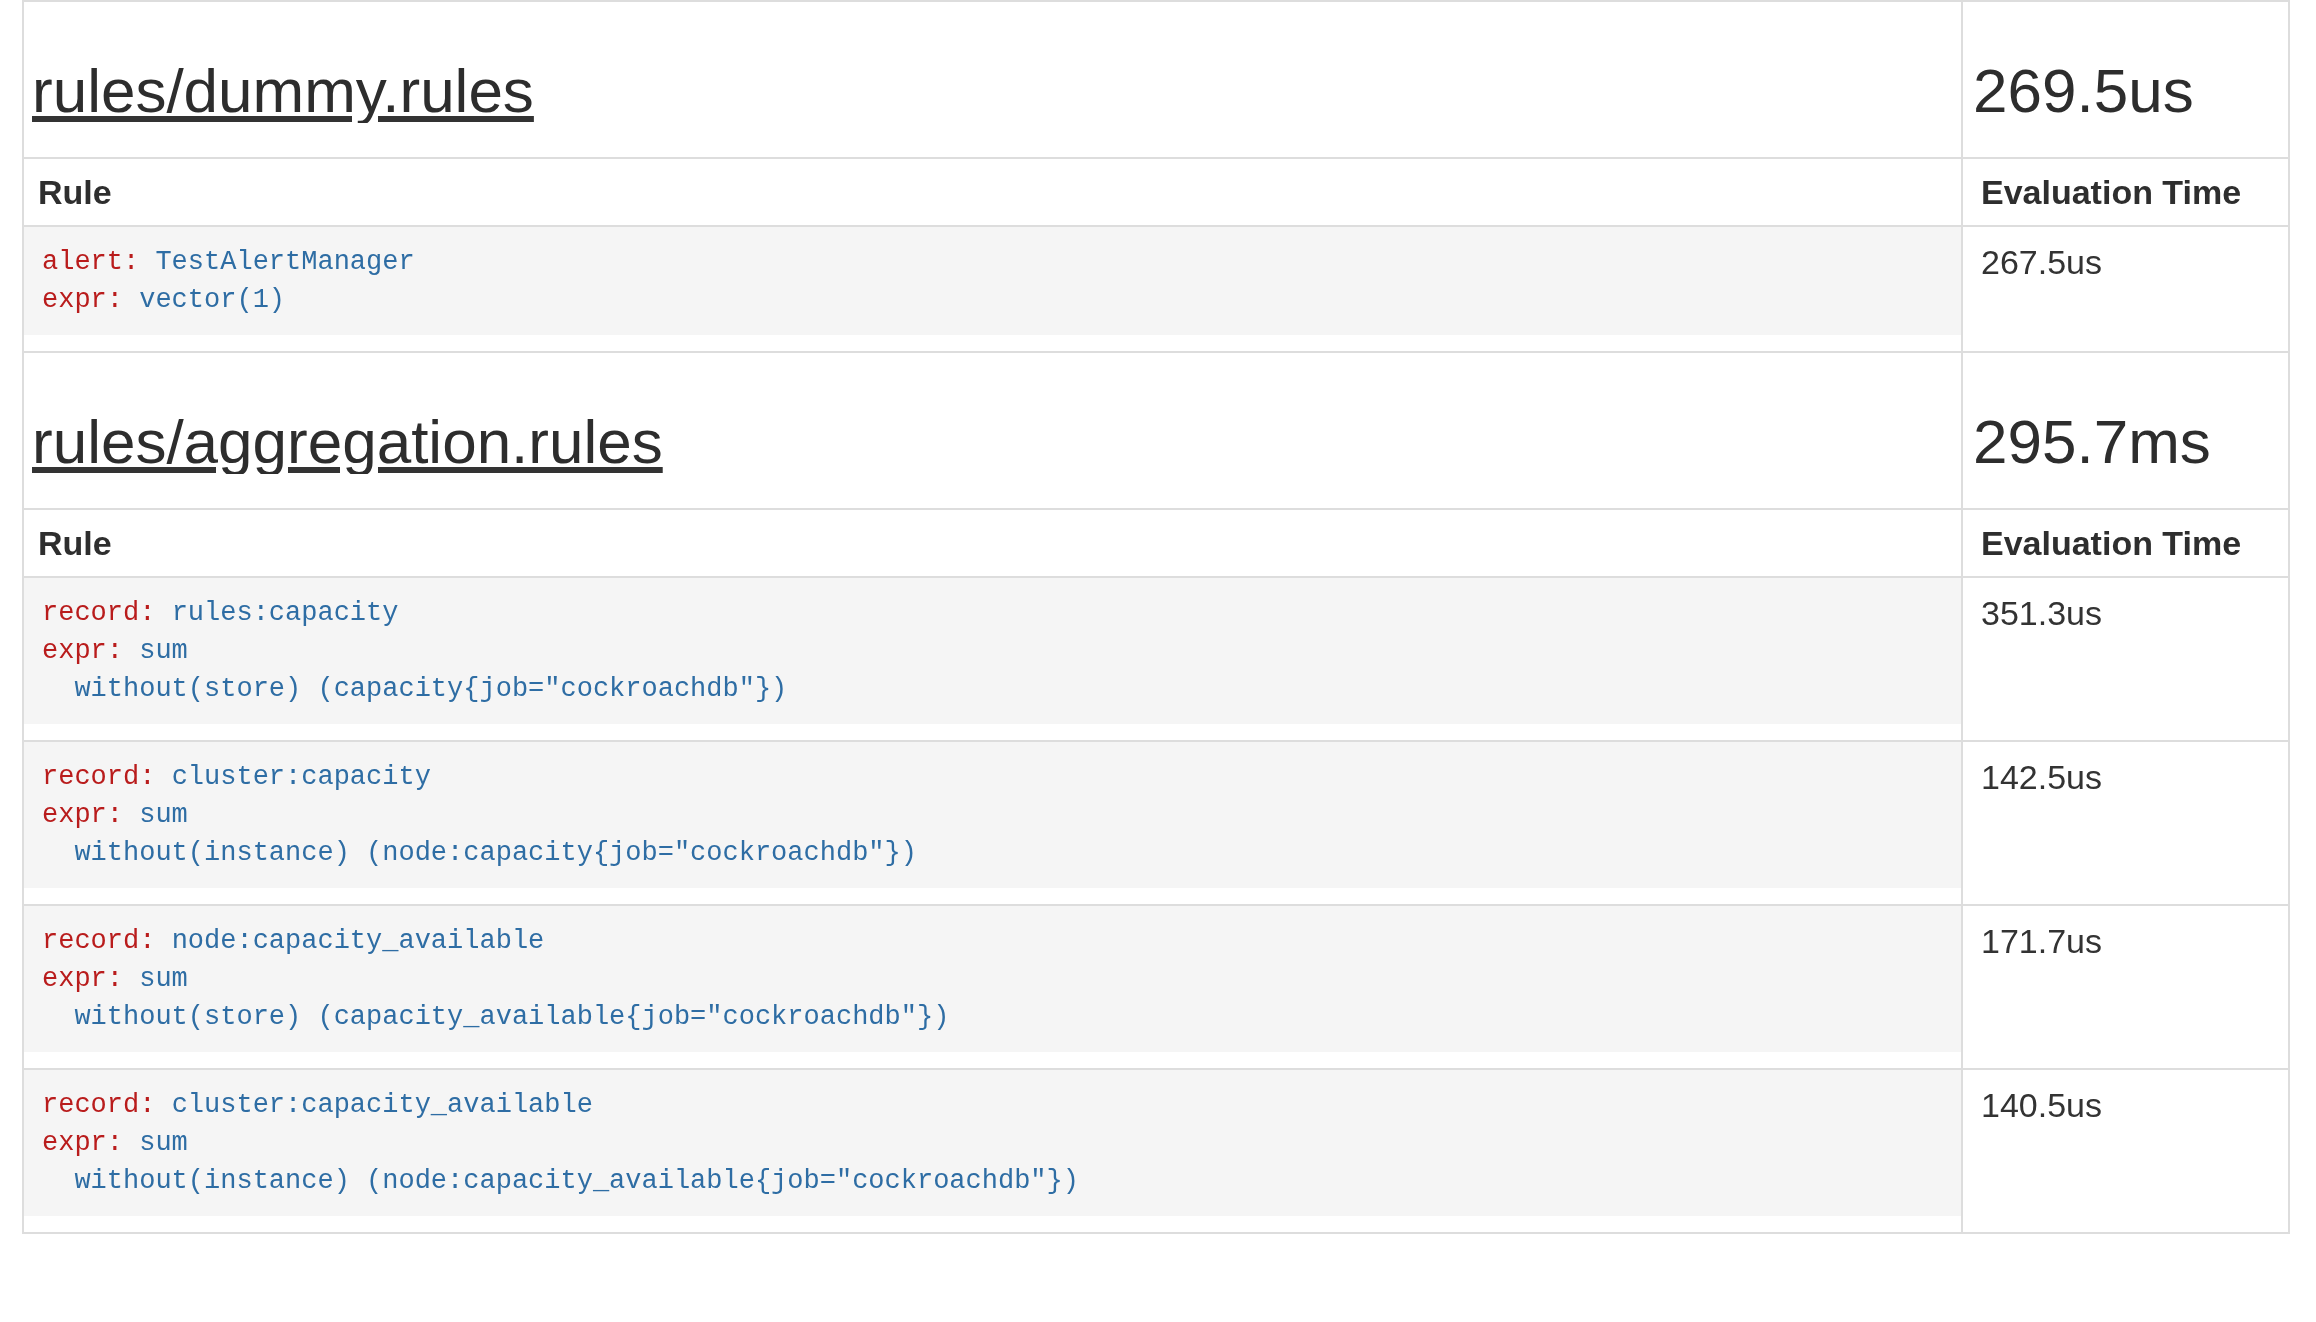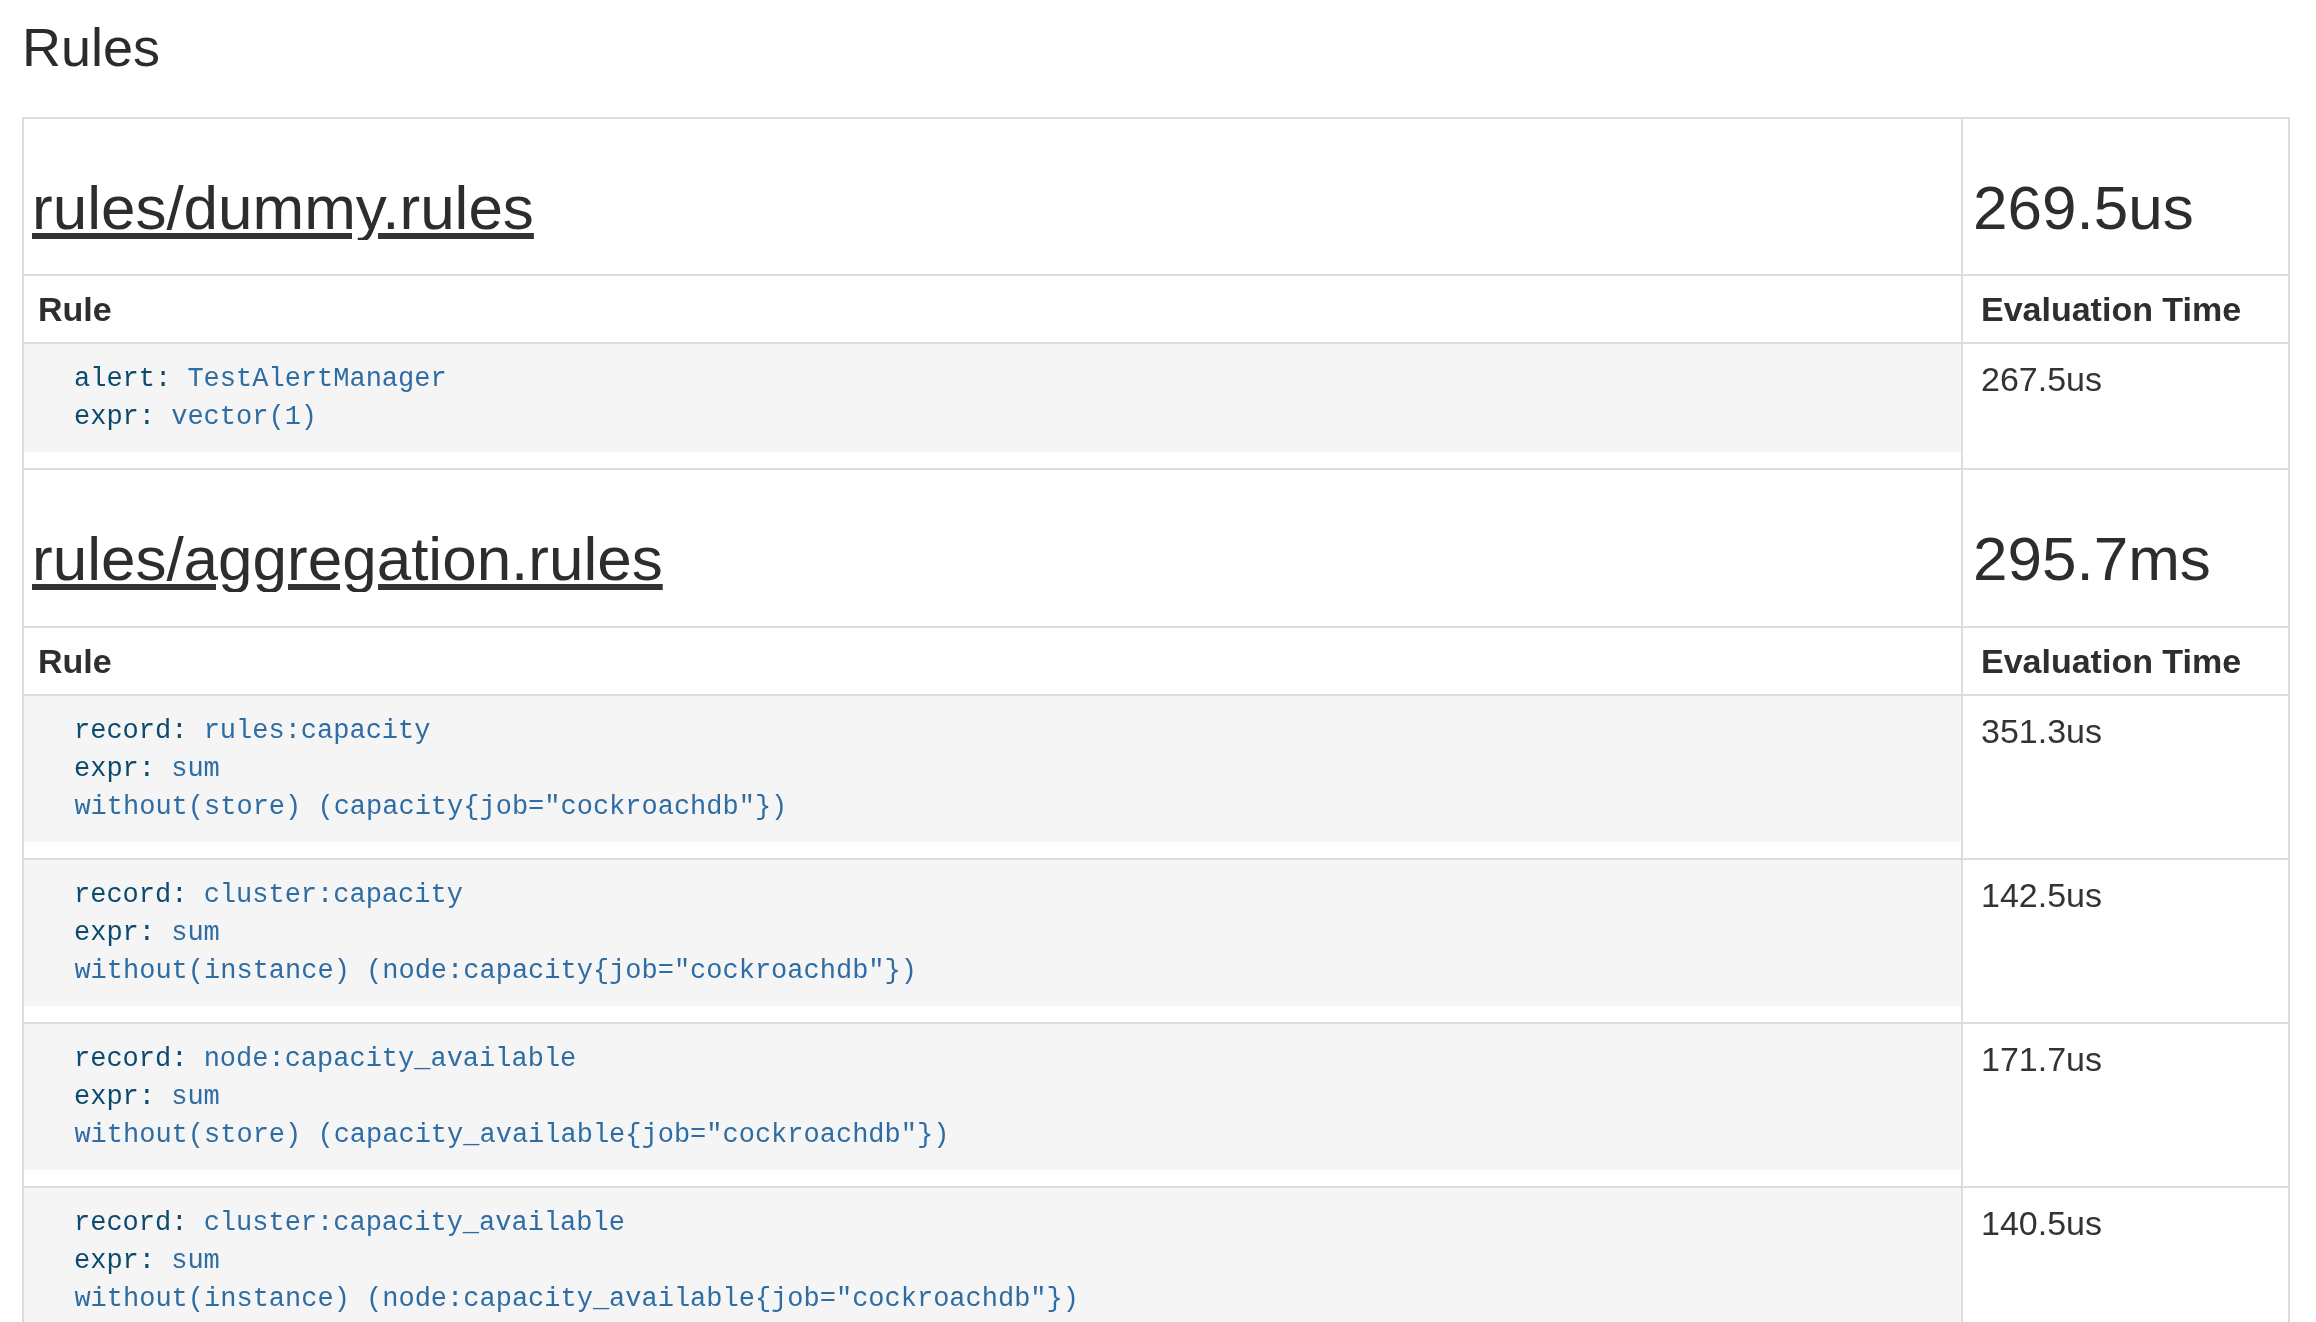--- a/index.html
+++ b/index.html
@@ -65,39 +65,38 @@
     padding: 16px 18px;
     background: #f5f5f5;
     border: 0;
     font-family: "Liberation Mono", monospace;
     font-size: 27px;
     line-height: 38px;
     color: #1f1f1f;
     white-space: pre;
     overflow: hidden;
   }
-  .code-key { color: #0c4a6e; margin-left: 32px; }
+  .code-key { color: #b91c1c; }
   .code-link {
     color: #2e6da4;
     text-decoration: none;
     cursor: pointer;
   }
   td.eval-cell {
     padding: 20px 18px;
     font-size: 34px;
     line-height: 30px;
     color: #333;
     background: #fff;
   }
 </style>
 </head>
 <body>
 
 <div class="container">
-  <h1 class="page-title">Rules</h1>
   <table class="rules-table">
     <colgroup>
       <col class="col-rule">
       <col class="col-eval">
     </colgroup>
     <tbody id="rules-tbody">
         <tr>
           <td class="group-name-cell">
             <h2 class="group-title">rules/dummy.rules</h2>
           </td>

